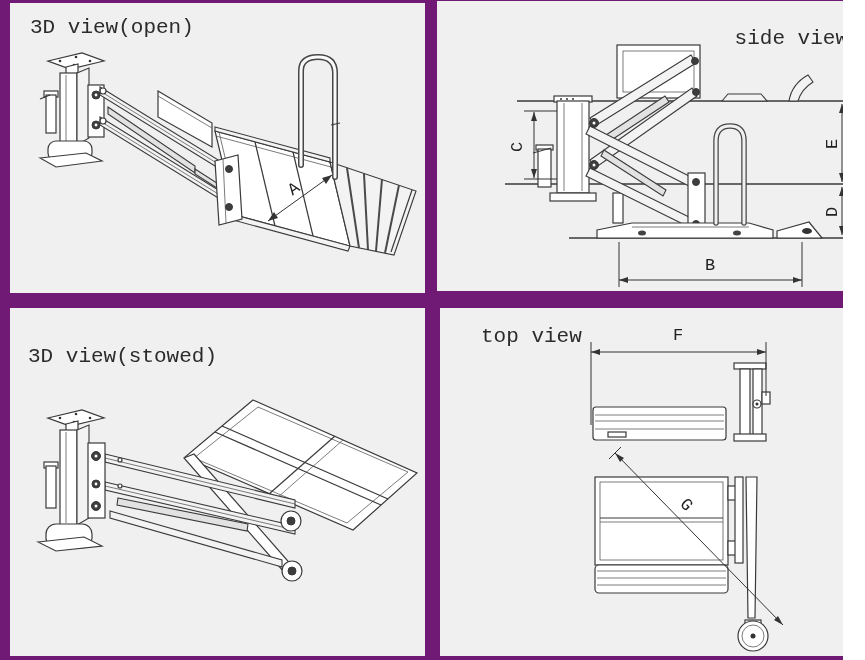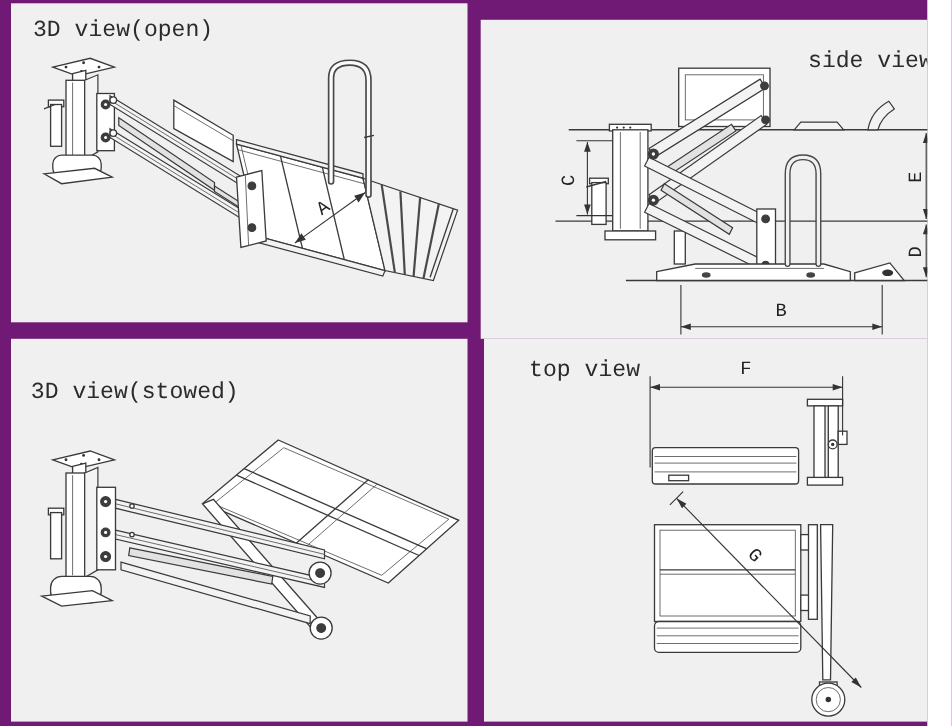--- a/index.html
+++ b/index.html
@@ -1,20 +1,20 @@
 <!DOCTYPE html>
 <html><head>
 <meta charset="utf-8">
 <style>
   html,body{margin:0;padding:0;background:#ffffff;}
   #stage{position:relative;width:843px;height:660px;background:#701a75;overflow:hidden;
          font-family:Liberation Mono, monospace;}
   .panel{position:absolute;background:#f0f0f0;}
   #panel-open  {left:10px;  top:3px;   width:415px; height:290px;}
-  #panel-side  {left:437px; top:18px;   width:423px; height:290px;}
+  #panel-side  {left:437px; top:1px;   width:423px; height:290px;}
   #panel-stowed{left:10px;  top:308px; width:415px; height:348px;}
   #panel-top   {left:440px; top:308px; width:423px; height:348px;}
   svg{display:block;}
   .title{font-size:21px;fill:#2b2b2b;}
   .dim{font-size:17px;fill:#222222;}
   .ln  {stroke:#3a3a3a;stroke-width:1.2;fill:none;}
   .lnt {stroke:#3a3a3a;stroke-width:1.3;fill:none;}
   .part{stroke:#3a3a3a;stroke-width:1.2;fill:#ffffff;}
   .part-lt{stroke:#3a3a3a;stroke-width:1.1;fill:#f3f3f3;}
   .part-md{stroke:#3a3a3a;stroke-width:1.1;fill:#e2e2e2;}

